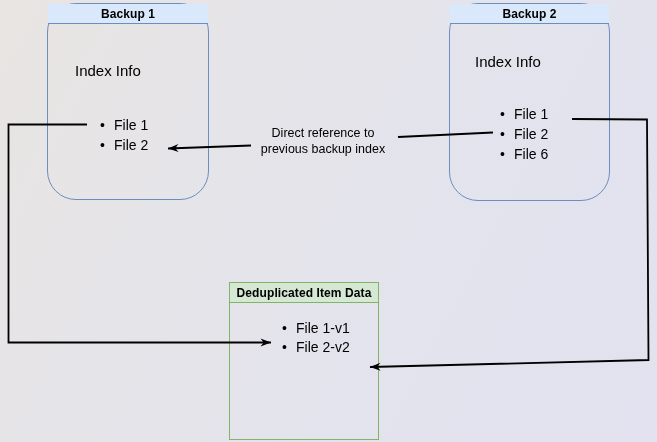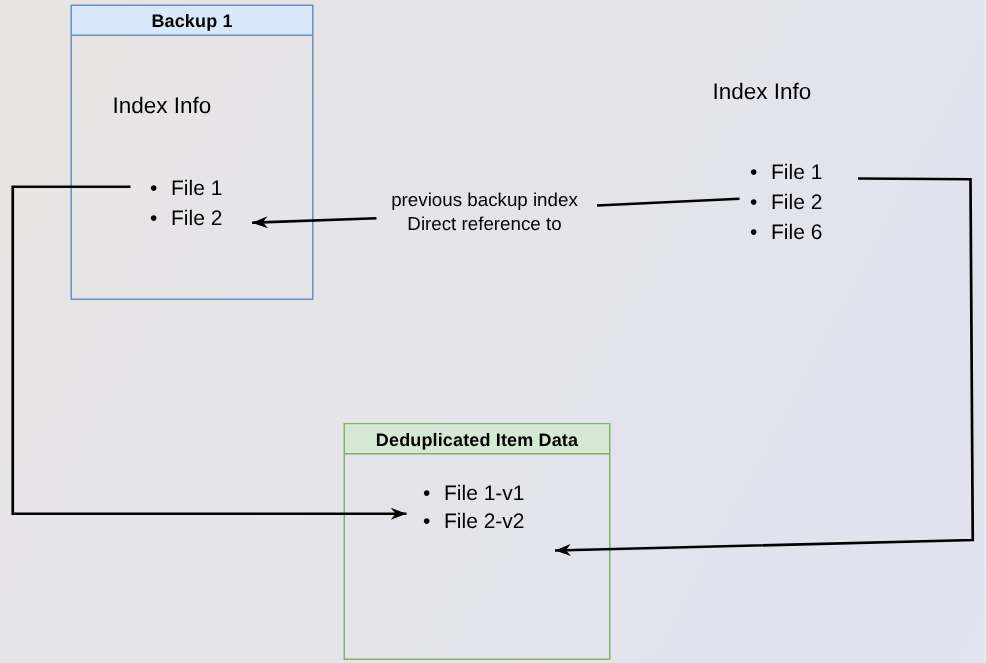--- a/index.html
+++ b/index.html
@@ -6,28 +6,28 @@
   .canvas {
     position:relative; width:657px; height:442px; overflow:hidden;
     background: linear-gradient(118deg, #e8e5e2 0%, #e5e4e9 35%, #e3e3ee 70%, #e2e2f0 100%);
     font-family:"Liberation Sans", sans-serif; color:#000;
   }
   .node { position:absolute; box-sizing:border-box; border:1.5px solid; background:transparent; }
   .node-header {
     box-sizing:border-box; border-bottom:1.5px solid; font-weight:bold; font-size:12px;
     display:flex; align-items:center; justify-content:center; letter-spacing:0.1px;
   }
-  .blue  { border-color:#6c8ebf; }
+  .blue  { border-color:#6c8ebf;border-radius:29px; }
   .blue .node-header  { border-color:#6c8ebf; background:#dae8fc; height:20px; }
   .green { border-color:#82b366; }
   .green .node-header { border-color:#82b366; background:#d5e8d4; height:20px; }
 
   #backup1 { left:47px;  top:3px;   width:162px; height:197px; }
   #backup2 { left:449px; top:3px;   width:161px; height:198px; }
-  #dedup   { left:229px; top:282px; width:178px; height:158px; }
+  #dedup   { left:229px; top:282px; width:150px; height:158px; }
 
   .index-label { position:absolute; font-size:15px; }
   #b1-index { left:75px;  top:62px; }
   #b2-index { left:475px; top:53px; }
 
   .filelist { position:absolute; margin:0; padding:0; list-style:none; font-size:14px; }
   .filelist li { position:relative; padding-left:15px; white-space:nowrap; }
   .filelist li::before { content:"\2022"; position:absolute; left:1px; }
   #b1-list { left:99px;  top:115px; } #b1-list li { line-height:20px; }
   #b2-list { left:499px; top:104px; } #b2-list li { line-height:20px; }
@@ -46,38 +46,41 @@
 
   <div class="node blue" id="backup1">
     <div class="node-header">Backup 1</div>
   </div>
   <div class="index-label" id="b1-index">Index Info</div>
   <ul class="filelist" id="b1-list">
     <li>File 1</li>
     <li>File 2</li>
   </ul>
 
+  <div class="node blue" id="backup2">
+    <div class="node-header">Backup 2</div>
+  </div>
   <div class="index-label" id="b2-index">Index Info</div>
   <ul class="filelist" id="b2-list">
     <li>File 1</li>
     <li>File 2</li>
     <li>File 6</li>
   </ul>
 
   <div class="node green" id="dedup">
     <div class="node-header">Deduplicated Item Data</div>
   </div>
   <ul class="filelist" id="dd-list">
     <li>File 1-v1</li>
     <li>File 2-v2</li>
   </ul>
 
   <div class="edge-label">
+    <div>Direct reference to</div>
     <div>previous backup index</div>
-    <div>Direct reference to</div>
   </div>
 
   <svg class="overlay" width="657" height="442" viewBox="0 0 657 442">
     <defs>
       <marker id="arrow" markerWidth="13" markerHeight="10" refX="11.5" refY="5" orient="auto" markerUnits="userSpaceOnUse">
         <path d="M1,1 L11.5,5 L1,9 L4.2,5 Z" fill="#000"></path>
       </marker>
     </defs>
     <path d="M87,124.5 L8.5,124.5 L8.5,342.5 L271,342.5" fill="none" stroke="#000" stroke-width="1.8" marker-end="url(#arrow)"></path>
     <path d="M493,132.5 L398,137" fill="none" stroke="#000" stroke-width="1.8"></path>

